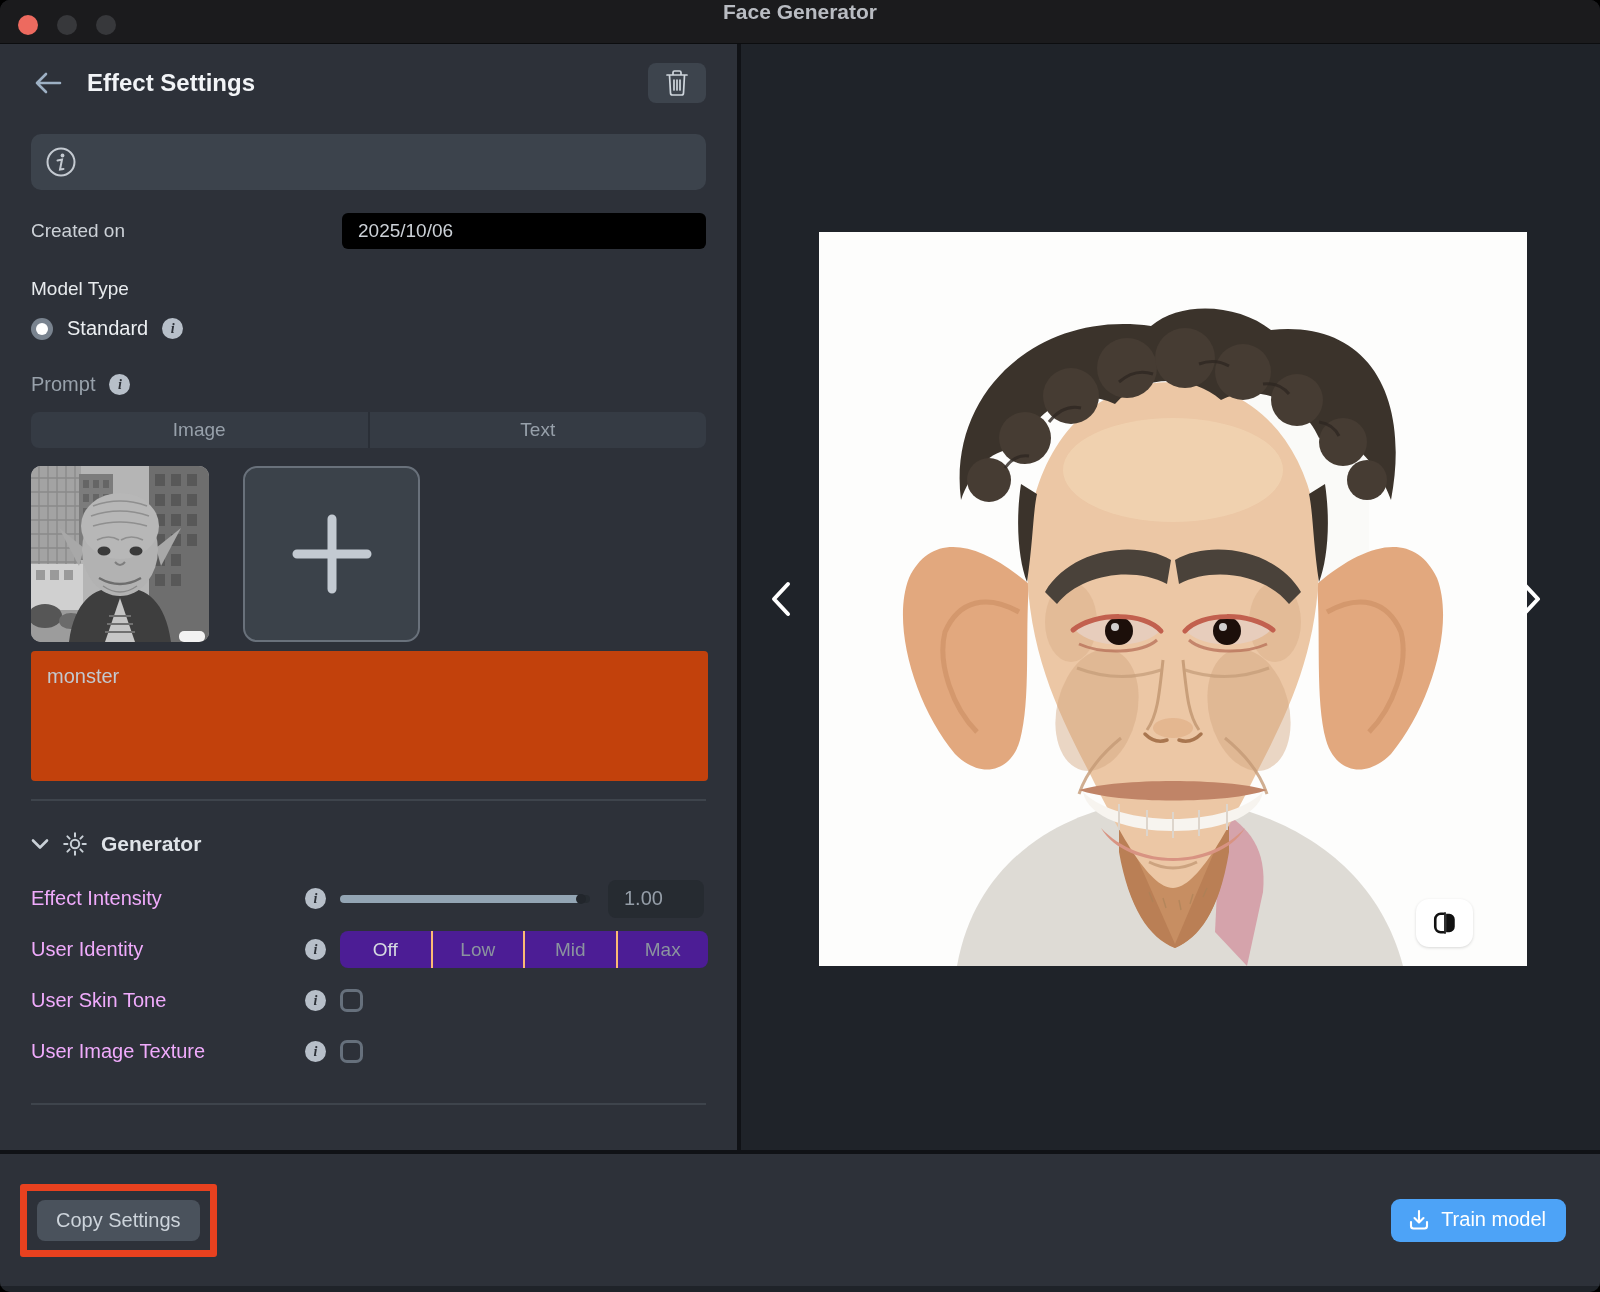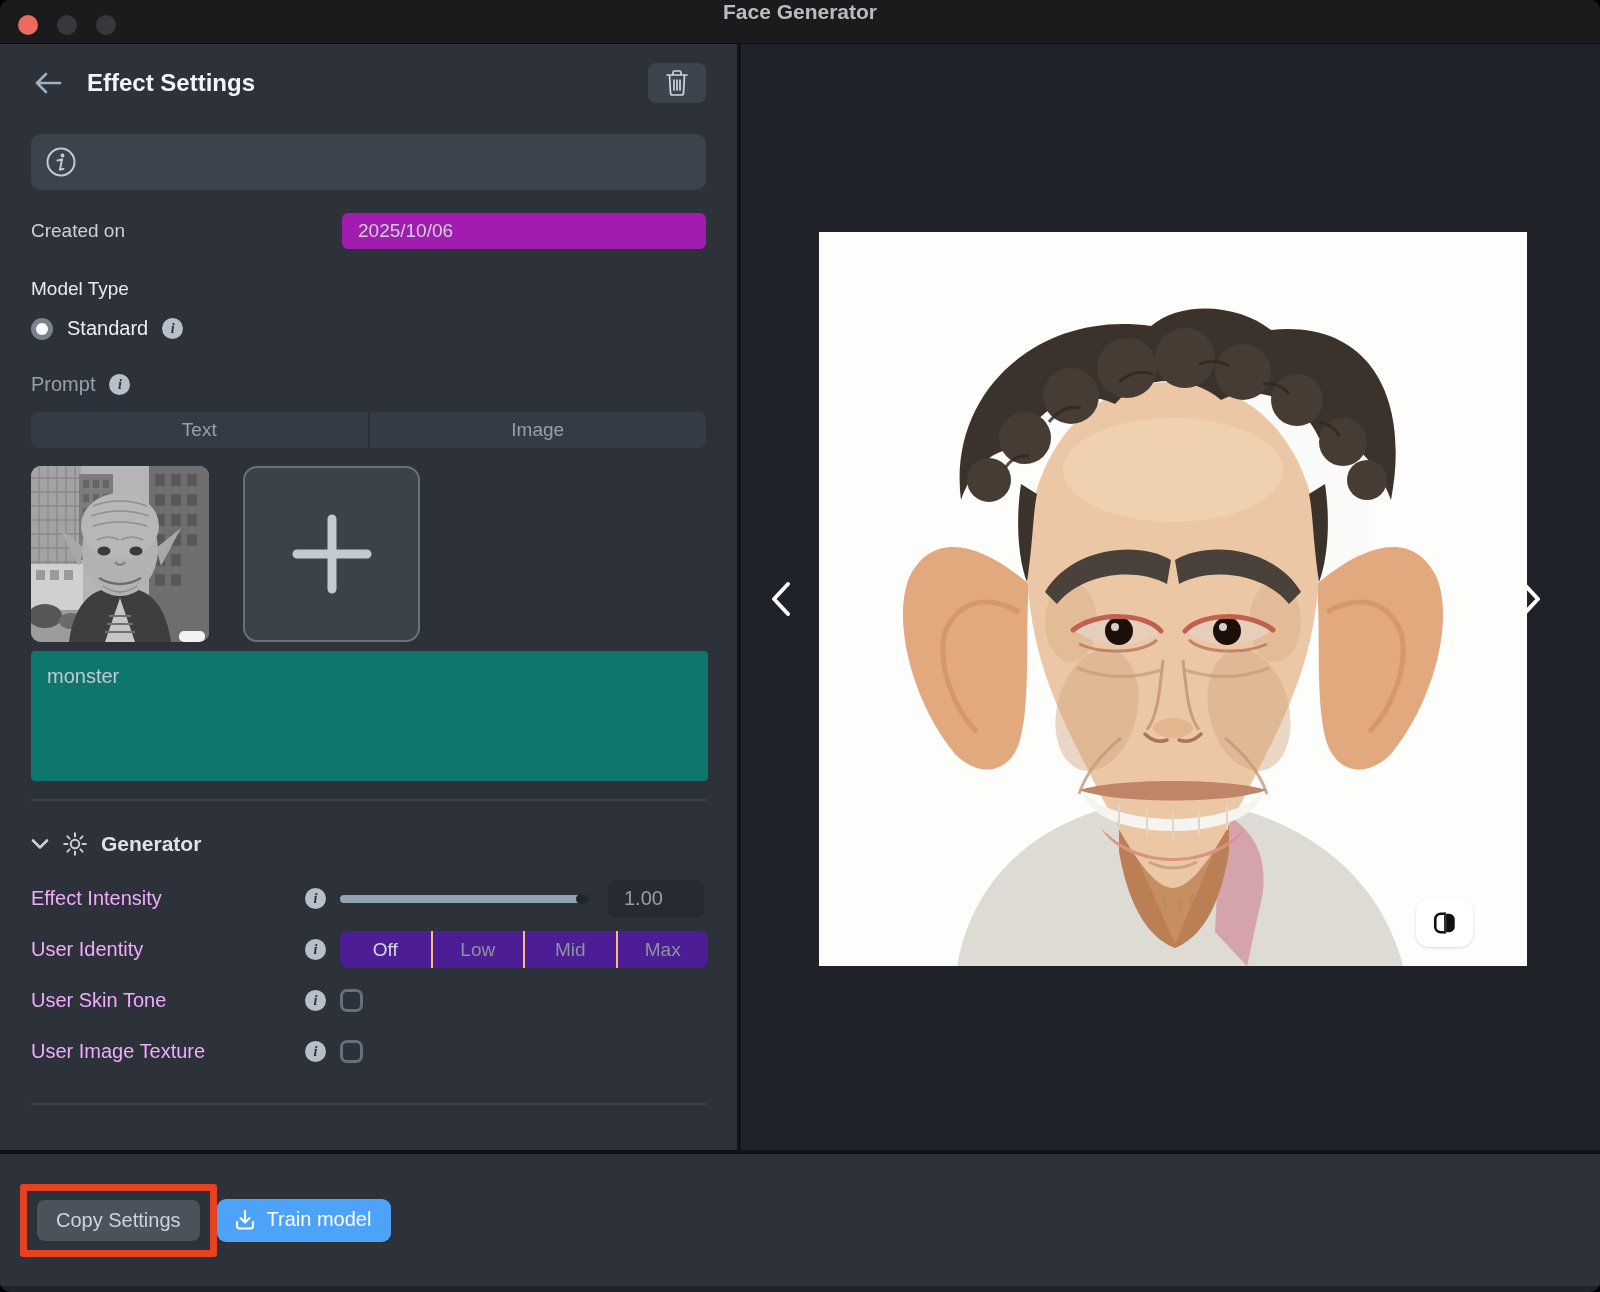--- a/index.html
+++ b/index.html
@@ -26,21 +26,21 @@
   .trash-btn { margin-left:auto; width:58px; height:40px; background:#3d444d; border-radius:8px; display:flex; align-items:center; justify-content:center; cursor:pointer; }
 
   
   .info-box { margin-top:31px; background:#3c434c; border-radius:10px; padding:12px 16px 12px 14px; display:flex; align-items:center; gap:13px; }
   .info-box .note-text { color:#d9dde2; font-size:19px; line-height:1.38; }
   .note-text a { color:#64aef2; text-decoration:underline; cursor:pointer; }
 
   
   .created-row { margin-top:23px; display:flex; align-items:center; justify-content:space-between; }
   .field-label { color:#ccd1d7; font-size:19px; }
-  .date-input { width:364px; height:36px; background:#a21caf; border:none; border-radius:6px; color:#ccd1d7; font-size:19px; padding:0 16px; font-family:"Liberation Sans",sans-serif; }
+  .date-input { width:364px; height:36px; background:#000000; border:none; border-radius:6px; color:#ccd1d7; font-size:19px; padding:0 16px; font-family:"Liberation Sans",sans-serif; }
 
   
   .model-type-label { margin-top:29px; color:#e8ebee; font-size:19px; }
   .radio-row { margin-top:17px; display:flex; align-items:center; gap:14px; }
   .radio { width:22px; height:22px; border-radius:50%; background:#79838f; position:relative; cursor:pointer; flex:none; }
   .radio::after { content:""; position:absolute; left:5px; top:5px; width:12px; height:12px; border-radius:50%; background:#fff; }
   .radio-label { color:#eceff2; font-size:20px; }
   .info-dot { width:21px; height:21px; border-radius:50%; background:#b7bfc9; color:#2b2f36; font-size:14px; font-weight:bold; font-family:"Liberation Serif",serif; font-style:italic; display:flex; align-items:center; justify-content:center; cursor:pointer; flex:none; }
 
   
@@ -50,21 +50,21 @@
   .tab { flex:1; display:flex; align-items:center; justify-content:center; color:#97a0aa; font-size:19px; cursor:pointer; }
   .tab + .tab { border-left:2px solid #2a2f37; }
 
   
   .thumbs { margin-top:18px; display:flex; gap:34px; }
   .thumb { width:178px; height:176px; border-radius:10px; overflow:hidden; position:relative; cursor:pointer; flex:none; }
   .add-tile { width:177px; height:176px; border-radius:14px; background:#3b424a; border:2px solid #69717b; display:flex; align-items:center; justify-content:center; cursor:pointer; flex:none; }
 
   
   .notes-label { margin-top:12px; color:#ccd1d7; font-size:20px; }
-  .notes-area { margin-top:9px; width:677px; height:130px; background:#0f766e; border:none; border-radius:4px; color:#c3c9d0; font-size:20px; padding:14px 16px; resize:none; font-family:"Liberation Sans",sans-serif; }
+  .notes-area { margin-top:9px; width:677px; height:130px; background:#c2410c; border:none; border-radius:4px; color:#c3c9d0; font-size:20px; padding:14px 16px; resize:none; font-family:"Liberation Sans",sans-serif; }
 
   .divider { margin-top:14px; border:none; border-top:2px solid #3e444c; }
 
   
   .settings-header { margin-top:30px; display:flex; align-items:center; gap:13px; cursor:pointer; }
   .settings-title { color:#dfe3e8; font-size:21px; font-weight:bold; }
   .srow { display:flex; align-items:center; height:51px; }
   .srow-label { width:274px; color:#f0abfc; font-size:20px; flex:none; }
   .srow .ctrl { margin-left:14px; display:flex; align-items:center; }
 
@@ -83,21 +83,21 @@
   .divider-bottom { margin-top:26px; border:none; border-top:2px solid #3e444c; }
 
   
   .preview-img { position:absolute; left:78px; top:188px; width:708px; height:734px; background:#fff; }
   .nav-chev { position:absolute; width:36px; height:44px; display:flex; align-items:center; justify-content:center; cursor:pointer; }
   .chev-left { left:22px; top:533px; }
   .chev-right { left:772px; top:533px; }
   .compare-btn { position:absolute; right:54px; bottom:19px; width:57px; height:48px; background:#fff; border-radius:13px; display:flex; align-items:center; justify-content:center; cursor:pointer; box-shadow:0 1px 3px rgba(0,0,0,.15); }
 
   
-  .footer { height:136px; background:#2d3139; border-top:4px solid #101216; display:flex; align-items:center; padding:0 34px 0 20px; }
+  .footer { height:136px; background:#2d3139; border-top:4px solid #101216; display:flex; align-items:center; justify-content:space-between; padding:0 34px 0 20px; }
   .annotation { border:7px solid #e8411f; border-radius:3px; padding:9px 10px; }
   .copy-btn { background:#4a525c; border:none; border-radius:8px; color:#cdd4db; font-size:20px; padding:9px 19px; cursor:pointer; font-family:"Liberation Sans",sans-serif; }
   .train-btn { background:#4da3f7; border:none; border-radius:9px; color:#fff; font-size:20px; padding:9px 20px 10px 16px; cursor:pointer; display:flex; align-items:center; gap:10px; font-family:"Liberation Sans",sans-serif; }
 </style>
 </head>
 <body>
 
 <div class="window">
 
   <div class="titlebar">
@@ -146,22 +146,22 @@
         <span class="radio-label">Standard</span>
         <span class="info-dot">i</span>
       </div>
 
       <div class="prompt-row">
         <span class="muted-label">Prompt</span>
         <span class="info-dot">i</span>
       </div>
 
       <div class="tabs">
+        <div class="tab">Image</div>
         <div class="tab">Text</div>
-        <div class="tab">Image</div>
       </div>
 
       <div class="thumbs">
         <div class="thumb">
           <svg width="178" height="176" viewBox="0 0 178 176">
             <rect width="178" height="176" fill="#b5b5b5"></rect>
 
             <rect x="0" y="0" width="50" height="122" fill="#a3a3a3"></rect>
             <g stroke="#8b8b8b" stroke-width="1.4">
               <path d="M8 0 V122 M17 0 V122 M26 0 V122 M35 0 V122 M44 0 V122"></path>

